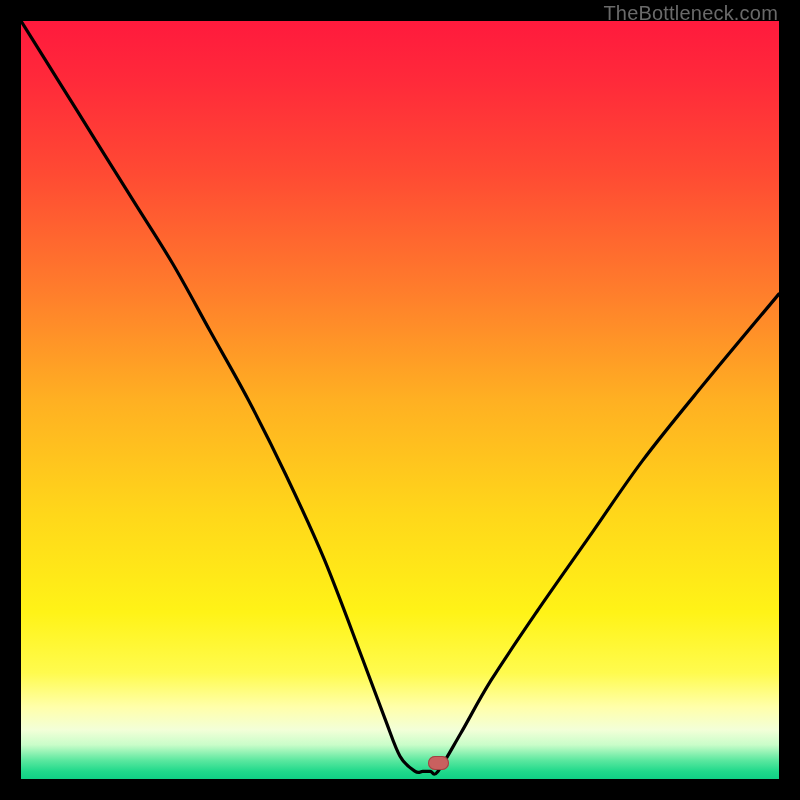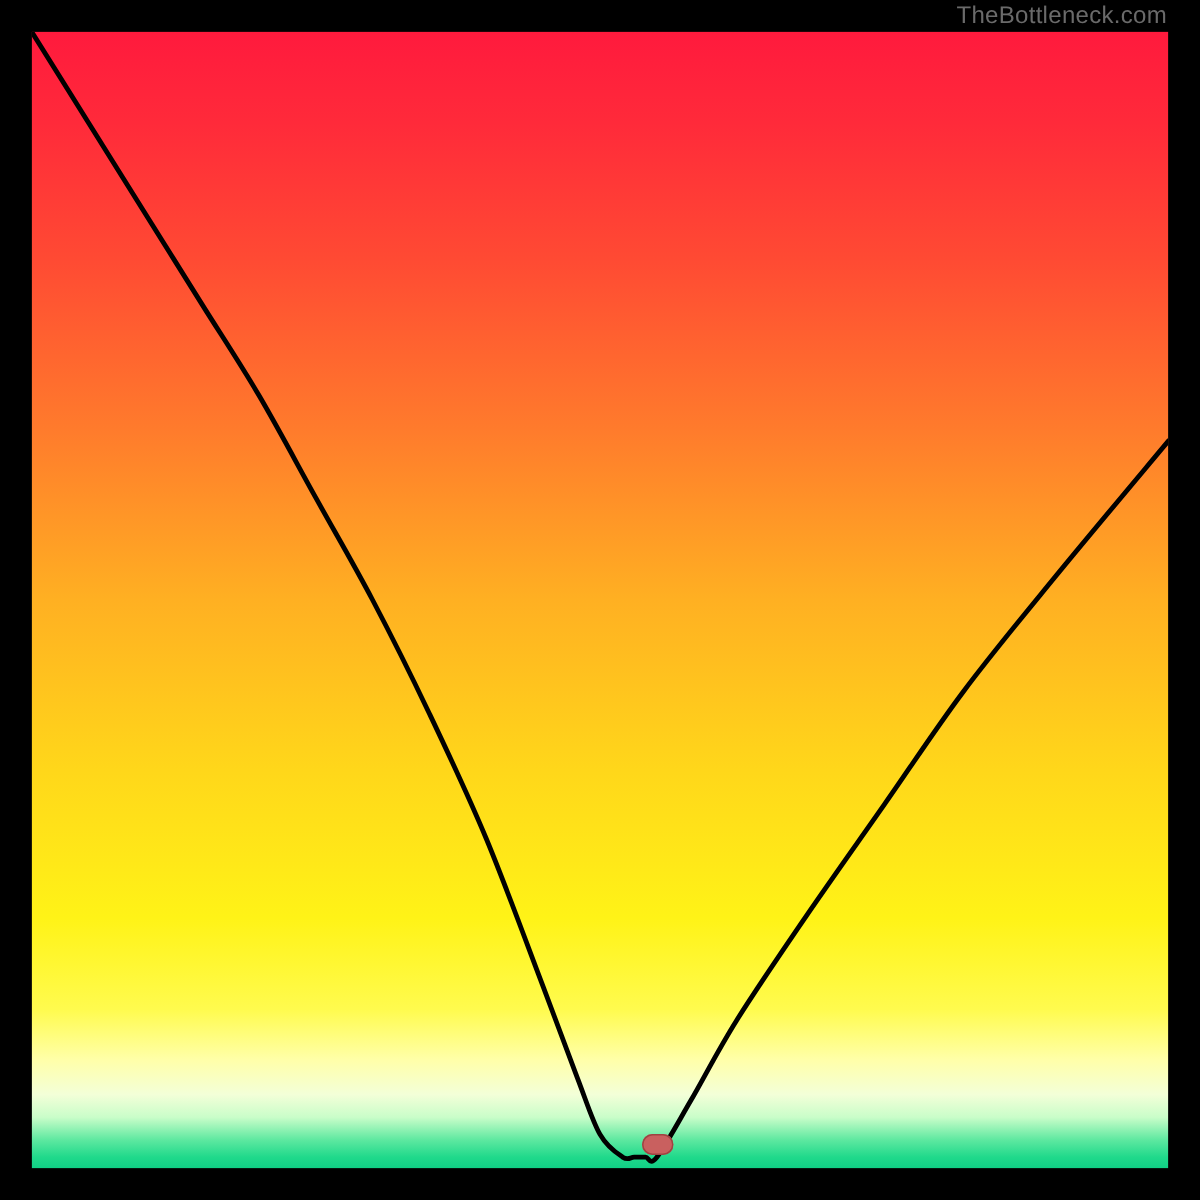--- a/index.html
+++ b/index.html
@@ -43,21 +43,21 @@
   }
   .marker {
     position: absolute;
     border-radius: 7px;
   }
   .watermark {
     position: absolute;
     top: 2px;
     right: 22px;
     color: #6a6a6a;
-    font-size: 16px;
+    font-size: 20px;
     font-weight: 500;
     letter-spacing: 0.2px;
   }
 </style>
 </head>
 <body>
 
 <div class="frame">
   <div class="plot-area">
     <svg class="gradient" viewBox="0 0 758 758" preserveAspectRatio="none">

